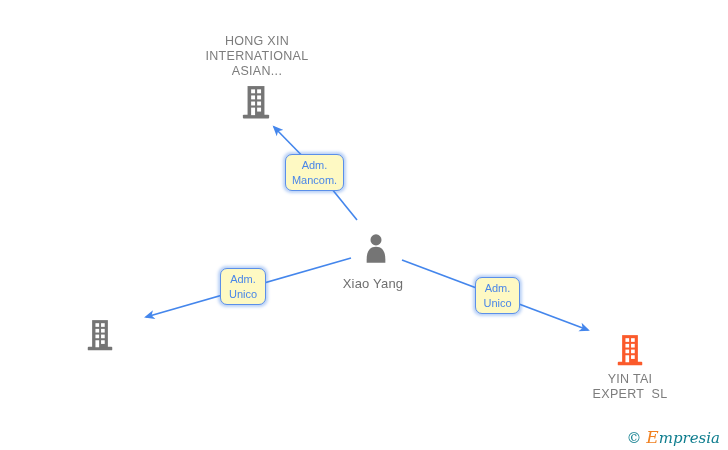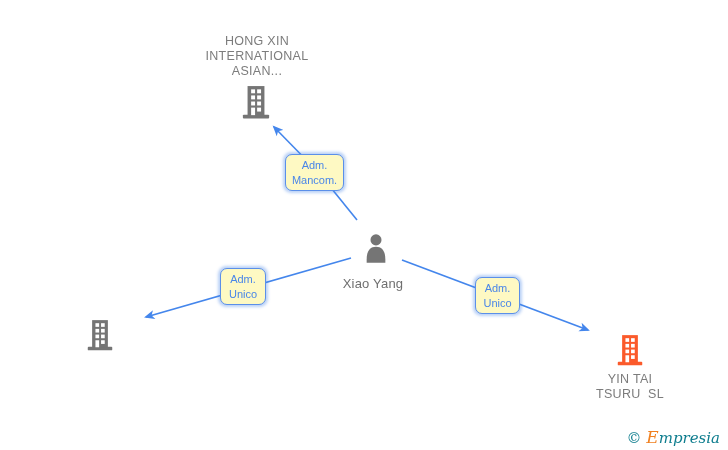--- a/index.html
+++ b/index.html
@@ -177,20 +177,20 @@
         <rect x="10.8" y="12" width="4.2" height="4.2"></rect>
         <rect x="17.2" y="12" width="4.2" height="4.2"></rect>
         <rect x="10.8" y="18.5" width="4.2" height="4.2"></rect>
         <rect x="17.2" y="18.5" width="4.2" height="4.2"></rect>
         <rect x="17.2" y="25" width="4.2" height="4.2"></rect>
         <rect x="10.8" y="25" width="4.2" height="8"></rect>
       </g>
     </svg>
   </div>
   <div class="node-label label-company-yintai">YIN TAI
-TSURU  SL</div>
+EXPERT  SL</div>
 
   <div class="logo">
     <span>©</span>
     <span><span class="brand-first">E</span><span class="brand-rest">mpresia</span></span>
   </div>
 
 </div>
 
 </body></html>

